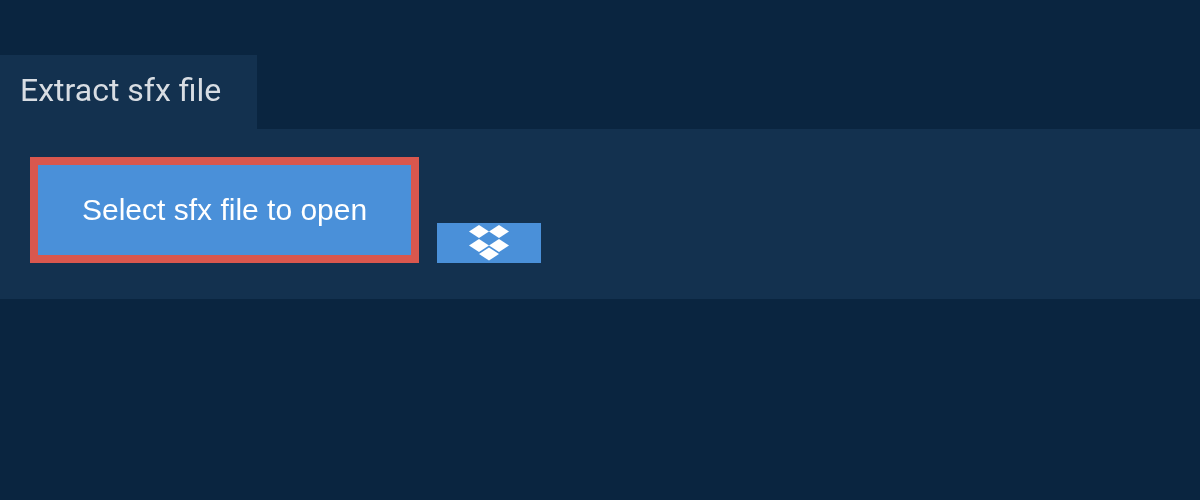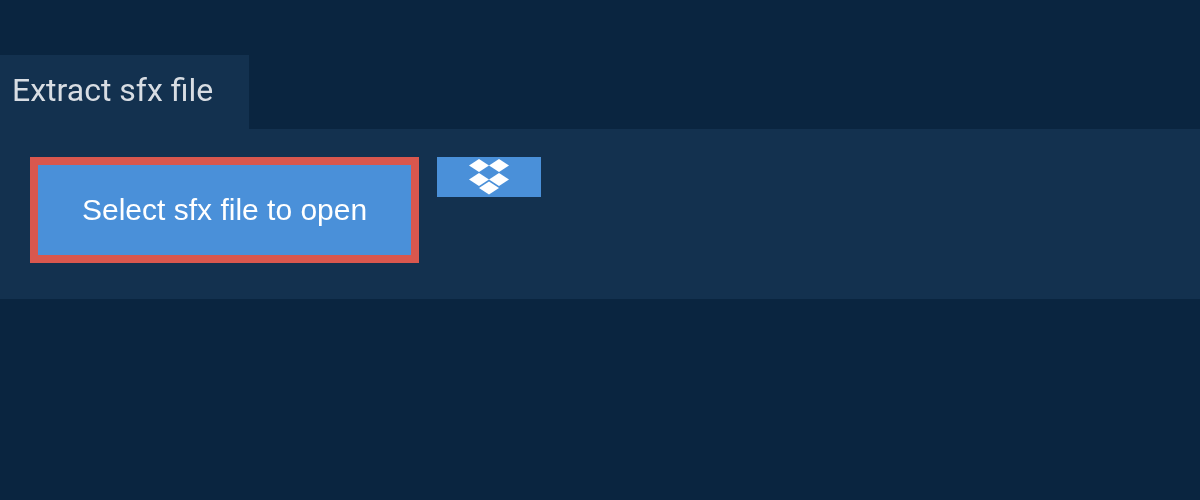--- a/index.html
+++ b/index.html
@@ -17,31 +17,31 @@
     .tab-area {
       background: #0a2540;
       padding-top: 55px;
     }
     .tab {
       display: inline-block;
       background: #13314f;
       color: #d8dde3;
       font-size: 32px;
       font-weight: 400;
-      padding: 16px 36px 20px 12px;
+      padding: 16px 36px 20px 20px;
       margin-left: 0;
     }
     .content-panel {
       background: #13314f;
       padding: 28px 30px 36px 30px;
     }
     .button-row {
       display: flex;
       gap: 18px;
-      align-items: flex-start;
+      align-items: flex-end;
     }
     .select-button-wrapper {
       border: 8px solid #d9574e;
       display: inline-block;
     }
     .select-button {
       background: #4a90d9;
       color: #ffffff;
       font-size: 30px;
       font-weight: 400;

